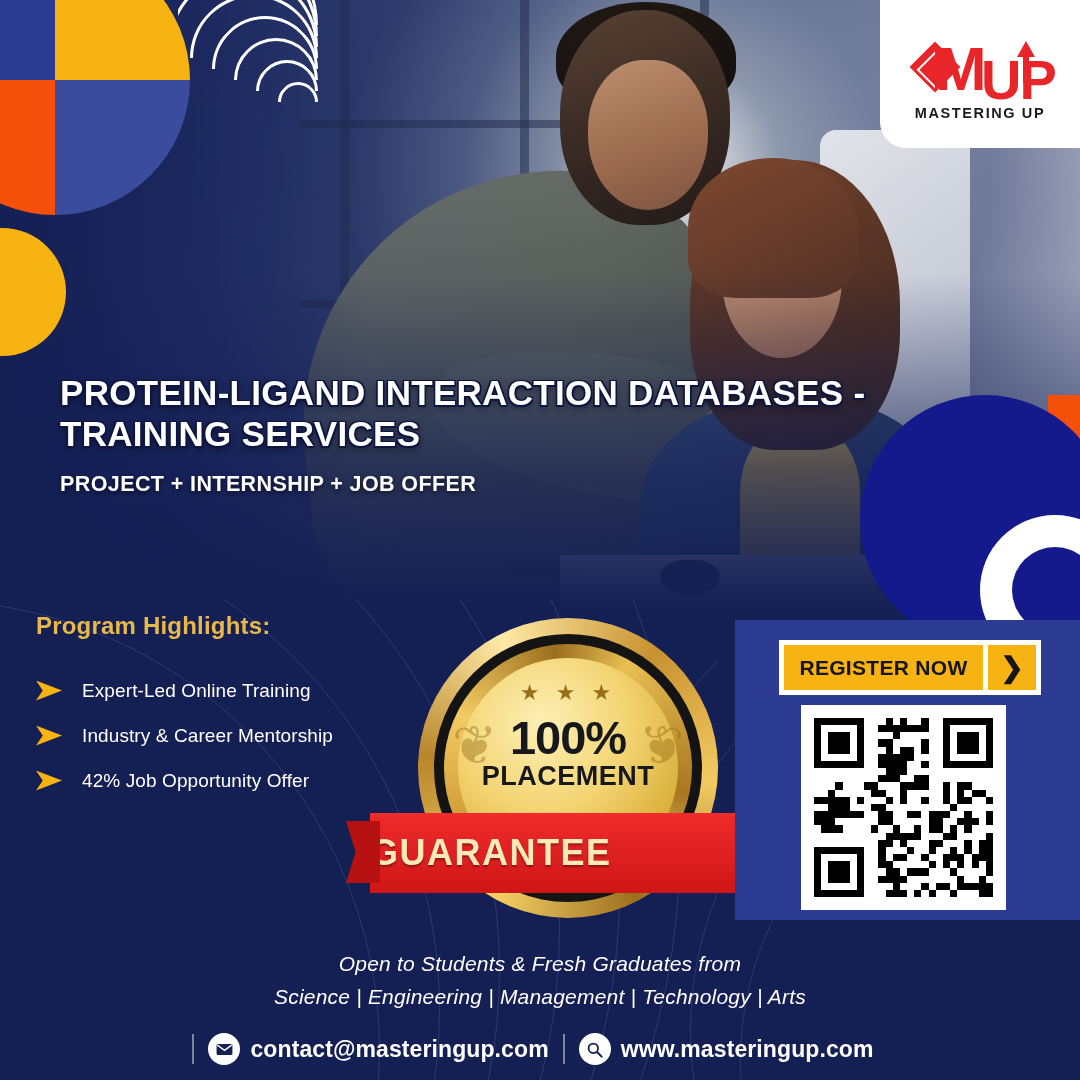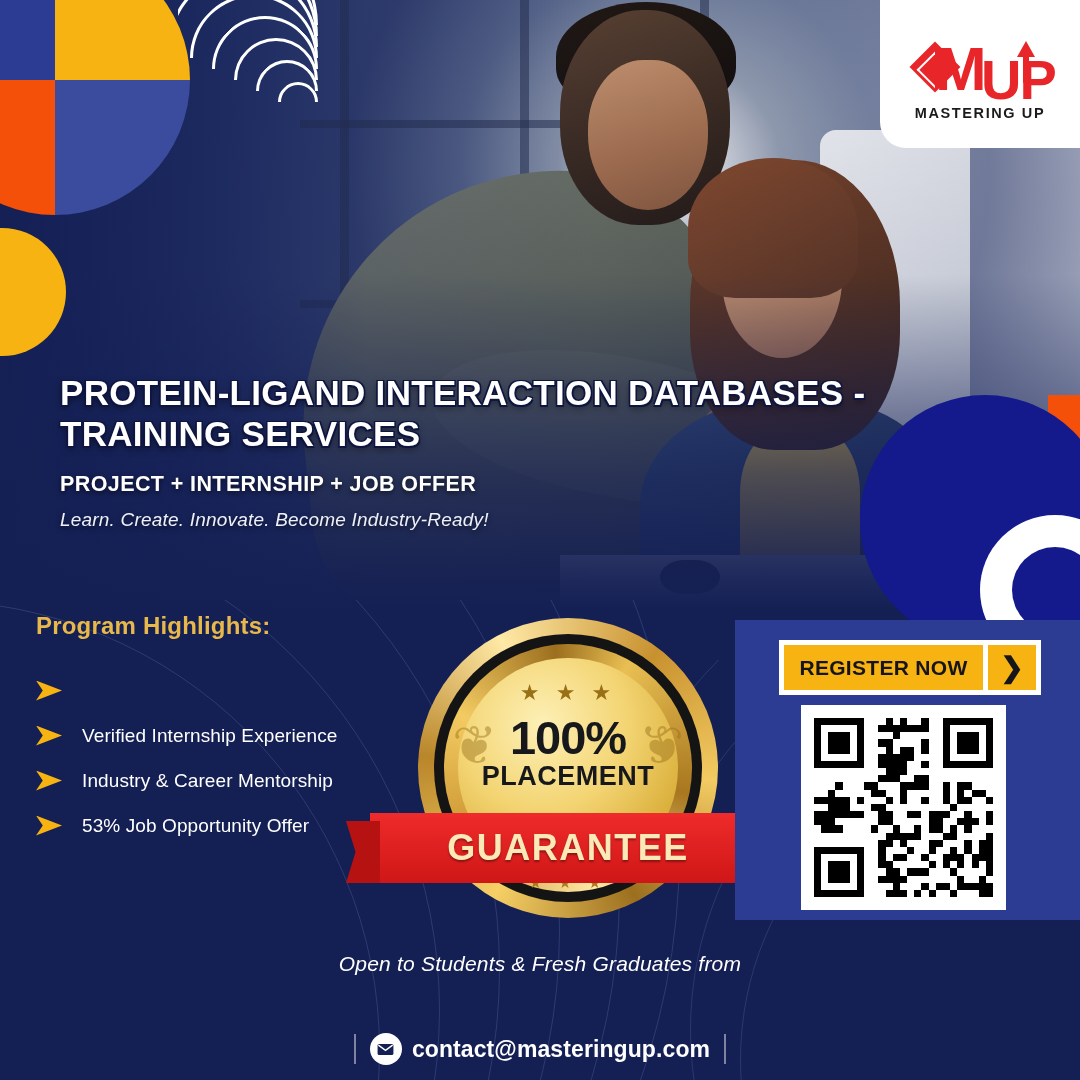--- a/index.html
+++ b/index.html
@@ -144,23 +144,23 @@
   .badge-ring3 { position:absolute; inset:26px; border-radius:50%;
     background:conic-gradient(from 30deg,#e9bf53,#a8771f 20%,#ffe9a6 38%,#c8912f 56%,#f3cb62 74%,#9c6f1f 90%,#e9bf53 100%); }
   .badge-face { position:absolute; inset:40px; border-radius:50%;
     background:radial-gradient(circle at 38% 30%, #fdf0b6 0%, #f3d472 42%, #dcb23f 72%, #c79a2c 100%); }
   .badge-stars { position:absolute; left:0; right:0; top:62px; text-align:center; color:#9a7017; font-size:22px; letter-spacing:5px; }
   .badge-100 { position:absolute; left:0; right:0; top:92px; text-align:center; font-size:47px; font-weight:bold; color:#17181c; letter-spacing:-1px; }
   .badge-placement { position:absolute; left:0; right:0; top:143px; text-align:center; font-size:27px; font-weight:bold; color:#17181c; letter-spacing:0.5px; }
   .laurel { position:absolute; top:96px; font-size:54px; color:rgba(150,110,25,0.45); }
   .laurel.l { left:34px; } .laurel.r { right:34px; transform:scaleX(-1); }
   .ribbon {
-    position:absolute; left:-48px; top:195px; width:396px; height:70px;
+    position:absolute; left:-48px; top:195px; width:396px; height:80px;
     background:linear-gradient(180deg,#ef2b2b,#cf1616);
-    display:flex; align-items:center; justify-content:center;
+    display:flex; align-items:center; 
   }
   .ribbon:before, .ribbon:after {
     content:""; position:absolute; top:8px; width:34px; height:62px; background:#b71212;
   }
   .ribbon:before { left:-24px; clip-path:polygon(0 0,100% 0,100% 100%,0 100%,28% 50%); }
   .ribbon:after { right:-24px; clip-path:polygon(0 0,100% 0,72% 50%,100% 100%,0 100%); }
   .ribbon span { font-size:36px; font-weight:bold; color:#fbe9b8; letter-spacing:1.5px; text-shadow:0 2px 2px rgba(0,0,0,0.35); }
   .badge-stars-bottom { position:absolute; left:0; right:0; bottom:26px; text-align:center; color:#a87c1d; font-size:15px; letter-spacing:6px; }
 
   
@@ -262,38 +262,34 @@
       <div class="logo-m">M</div>
       <div class="logo-up">UP</div>
       <div class="logo-arrow"></div>
       <div class="logo-arrow-stem"></div>
     </div>
     <div class="logo-word">MASTERING UP</div>
   </div>
 
   <div class="headline">PROTEIN-LIGAND INTERACTION DATABASES - TRAINING SERVICES</div>
   <div class="subhead">PROJECT + INTERNSHIP + JOB OFFER</div>
-  <div class="tagline">Learn. Create. Innovate. Become Industry-Ready!</div>
 
   <div class="hl-title">Program Highlights:</div>
   <div class="hl-list">
     <div class="hl-item">
       <div class="hl-arrow"></div>
-    </div>
-    <div class="hl-item">
-      <div class="hl-arrow"></div>
-      <div class="hl-text">Verified Internship Experience</div>
+      <div class="hl-text">Expert-Led Online Training</div>
     </div>
     <div class="hl-item">
       <div class="hl-arrow"></div>
       <div class="hl-text">Industry &amp; Career Mentorship</div>
     </div>
     <div class="hl-item">
       <div class="hl-arrow"></div>
-      <div class="hl-text">53% Job Opportunity Offer</div>
+      <div class="hl-text">42% Job Opportunity Offer</div>
     </div>
   </div>
 
   <div class="badge">
     <div class="badge-outer"></div>
     <div class="badge-ring2"></div>
     <div class="badge-ring3"></div>
     <div class="badge-face"></div>
     <div class="laurel l">❦</div>
     <div class="laurel r">❦</div>
@@ -937,29 +933,39 @@
           <i style="background: rgb(255, 255, 255);"></i>
           <i style="background: rgb(255, 255, 255);"></i>
           <i></i>
           <i></i>
         </div>
     </div>
   </div>
 
   <div class="elig">
     <div>Open to Students &amp; Fresh Graduates from</div>
+    <div>Science | Engineering | Management | Technology | Arts</div>
   </div>
 
   <div class="footer">
     <div class="f-sep"></div>
     <div class="f-item">
       <span class="ico-circle">
         <svg width="19" height="19" viewBox="0 0 24 24">
             <rect x="2" y="5" width="20" height="14" rx="2" fill="#141F54"></rect>
             <path d="M3 6.5l9 6.5 9-6.5" stroke="#fff" stroke-width="1.8" fill="none"></path>
           </svg>
       </span>
       <span class="f-text">contact@masteringup.com</span>
     </div>
     <div class="f-sep"></div>
+    <div class="f-item">
+      <span class="ico-circle">
+        <svg width="19" height="19" viewBox="0 0 24 24">
+            <circle cx="10.5" cy="10.5" r="6" stroke="#141F54" stroke-width="2.3" fill="none"></circle>
+            <path d="M15.2 15.2L21 21" stroke="#141F54" stroke-width="2.6" stroke-linecap="round"></path>
+          </svg>
+      </span>
+      <span class="f-text">www.masteringup.com</span>
+    </div>
   </div>
 
 </div>
 
 </body></html>

